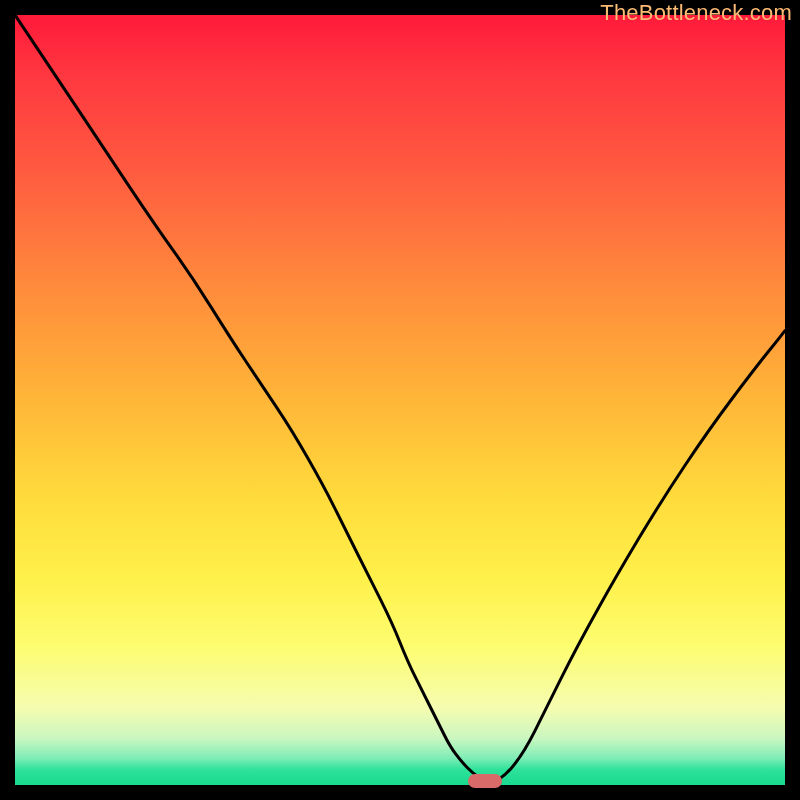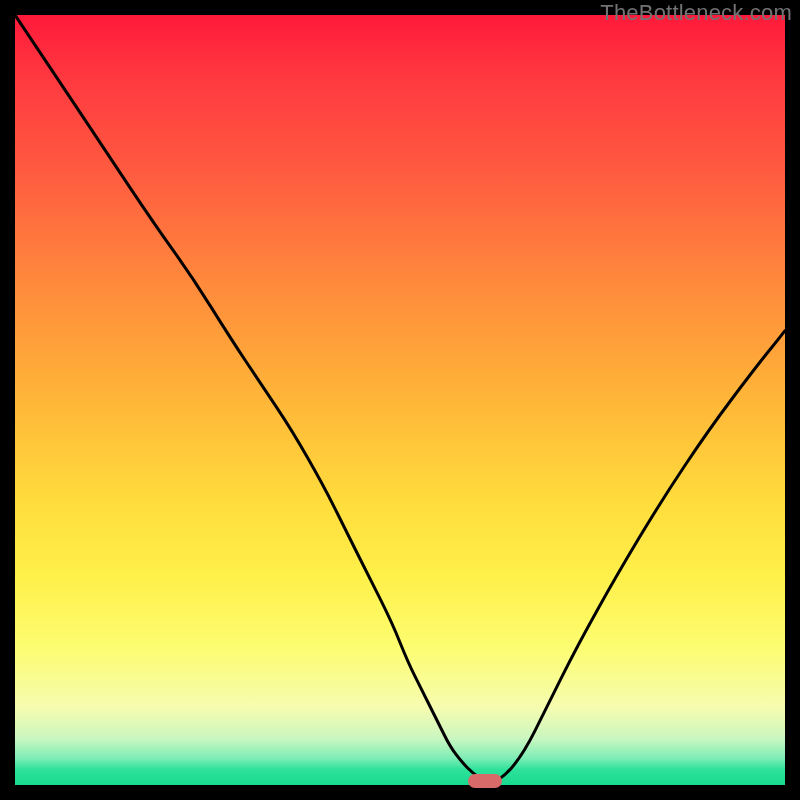--- a/index.html
+++ b/index.html
@@ -44,21 +44,21 @@
     position: absolute;
     left: 0;
     top: 0;
     width: 770px;
     height: 770px;
   }
   .attribution {
     position: absolute;
     top: 0px;
     right: 8px;
-    color: #737373;
+    color: #fdba74;
     font-size: 22px;
     font-weight: 500;
     letter-spacing: 0.2px;
     user-select: none;
   }
   .marker {
     position: absolute;
     width: 34px;
     height: 14px;
     border-radius: 8px;

